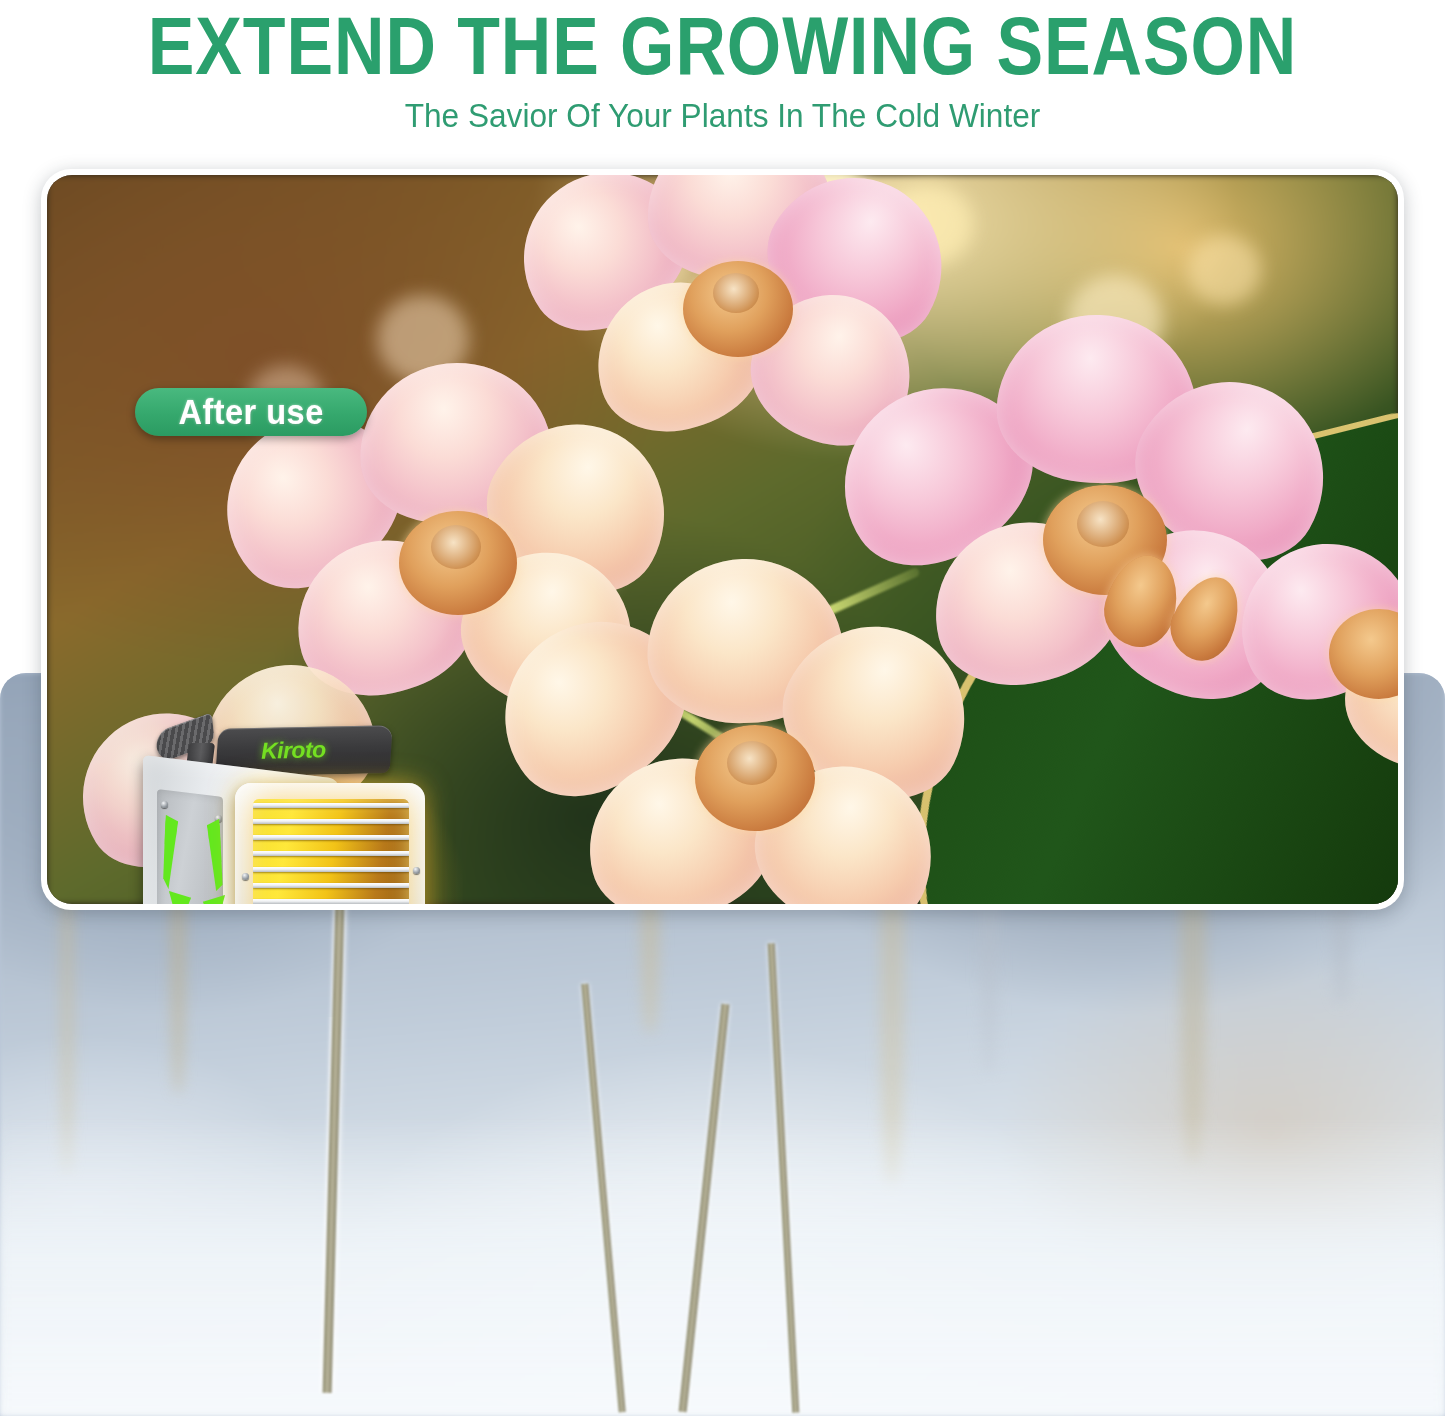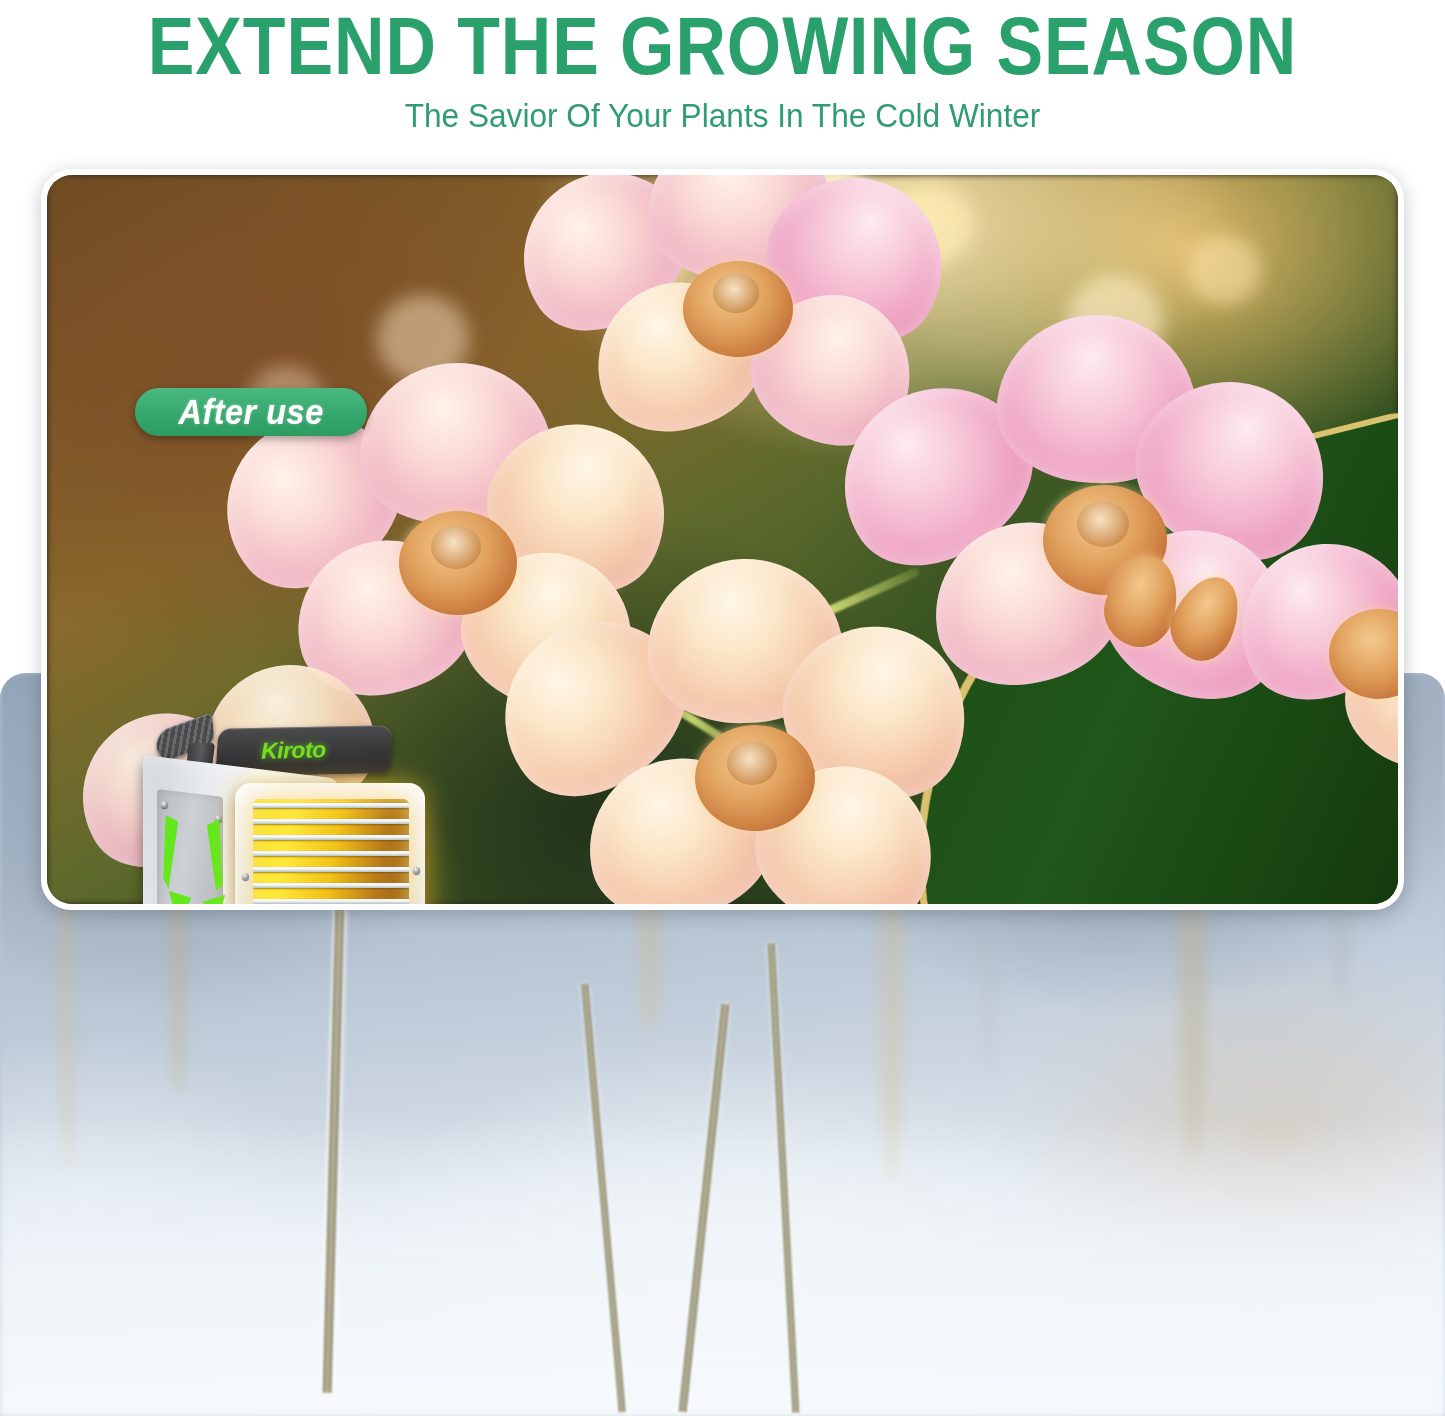--- a/index.html
+++ b/index.html
@@ -209,21 +209,20 @@
     pointer-events:none;
   }
 
   
   .badge{
     position:absolute;
     background:linear-gradient(180deg,#49b97f 0%,#35a86d 55%,#2b9b62 100%);
     border-radius:999px;
     display:flex; align-items:center; justify-content:center;
     box-shadow:0 3px 9px rgba(0,0,0,.35);
-    font-style:italic;
   }
   .badge-text{
     color:#ffffff;
     font-weight:bold;
     font-size:35px;
     letter-spacing:.5px;
     transform:scaleX(0.93);
     text-shadow:0 0 3px rgba(255,255,255,.55), 1px 1px 0 rgba(0,0,0,.12);
     white-space:nowrap;
   }

